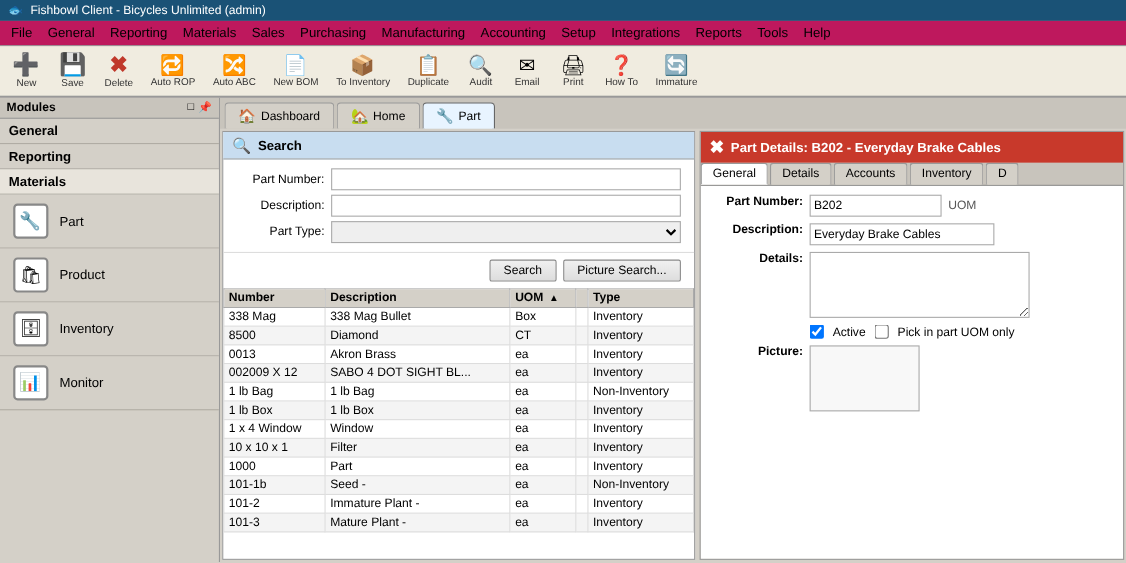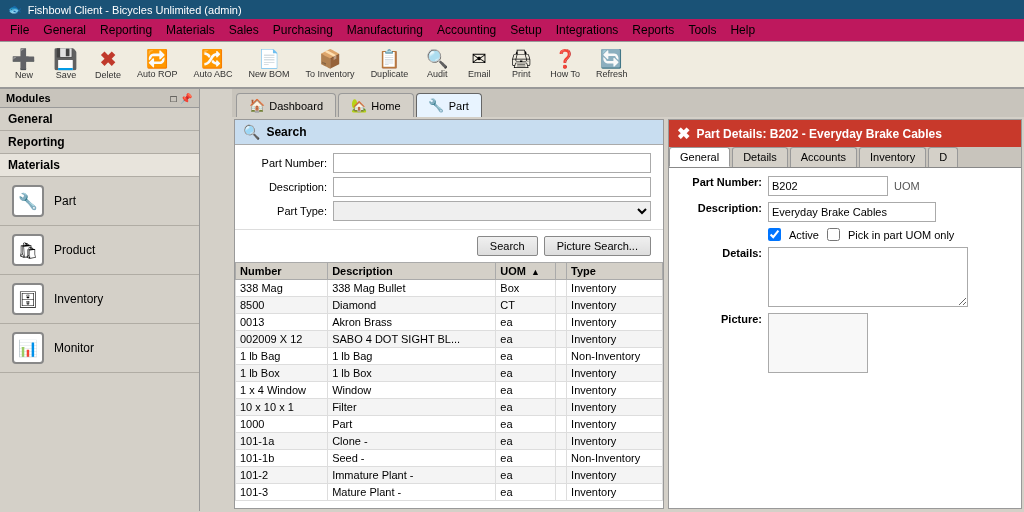--- a/index.html
+++ b/index.html
@@ -15,21 +15,21 @@
     
     #toolbar { background: #f0ece0; border-bottom: 2px solid #999; padding: 4px 6px; display: flex; gap: 6px; align-items: center; }
     .toolbar-btn { display: flex; flex-direction: column; align-items: center; cursor: pointer; min-width: 36px; padding: 2px 4px; border: 1px solid transparent; border-radius: 3px; }
     .toolbar-btn .tb-icon { font-size: 20px; line-height: 1; }
     .toolbar-btn .tb-label { font-size: 9px; color: #333; margin-top: 1px; }
     .tb-new { color: #28a745; }
     .tb-save { color: #1a5276; }
     .tb-delete { color: #c0392b; }
 
     
-    #main { display: flex; height: calc(512px - 90px); gap: 32px; }
+    #main { display: flex; height: calc(512px - 90px); }
 
     
     #sidebar { width: 200px; background: #d4d0c8; border-right: 1px solid #999; display: flex; flex-direction: column; }
     #sidebar-header { background: #c8c4bc; padding: 3px 6px; display: flex; justify-content: space-between; align-items: center; border-bottom: 1px solid #999; }
     #sidebar-header span { font-weight: bold; font-size: 11px; }
     #sidebar-header .icons { display: flex; gap: 4px; }
     #sidebar-header .icons span { font-size: 10px; cursor: pointer; }
 
     .sidebar-section { padding: 4px 8px; font-weight: bold; font-size: 12px; cursor: pointer; border-bottom: 1px solid #b0aca4; }
     .sidebar-section.active { background: #e8e4dc; }
@@ -156,21 +156,21 @@
   <div class="toolbar-btn">
     <span class="tb-icon" style="font-size:18px;">🖨</span>
     <span class="tb-label">Print</span>
   </div>
   <div class="toolbar-btn">
     <span class="tb-icon" style="font-size:18px;">❓</span>
     <span class="tb-label">How To</span>
   </div>
   <div class="toolbar-btn">
     <span class="tb-icon" style="font-size:18px;">🔄</span>
-    <span class="tb-label">Refresh</span>
+    <span class="tb-label">Immature</span>
   </div>
 </div>
 
 <div id="main">
 
   <div id="sidebar">
     <div id="sidebar-header">
       <span>Modules</span>
       <div class="icons">
         <span>□</span>
@@ -320,27 +320,20 @@
     <td>Inventory</td>
   </tr>
                 <tr>
     <td>1000</td>
     <td>Part</td>
     <td>ea</td>
     <td></td>
     <td>Inventory</td>
   </tr>
                 <tr>
-    <td>101-1a</td>
-    <td>Clone -</td>
-    <td>ea</td>
-    <td></td>
-    <td>Inventory</td>
-  </tr>
-                <tr>
     <td>101-1b</td>
     <td>Seed -</td>
     <td>ea</td>
     <td></td>
     <td>Non-Inventory</td>
   </tr>
                 <tr>
     <td>101-2</td>
     <td>Immature Plant -</td>
     <td>ea</td>
@@ -377,35 +370,35 @@
           <div class="detail-row">
             <span class="detail-label">Part Number:</span>
             <div class="detail-row-inline">
               <input class="detail-input" type="text" value="B202" style="">
               <span class="uom-label">UOM</span>
             </div>
           </div>
           <div class="detail-row">
             <span class="detail-label">Description:</span>
             <input class="detail-input-wide" type="text" value="Everyday Brake Cables" style="">
+          </div>
+          <div class="detail-row">
+            <span class="detail-label">Details:</span>
+            <textarea class="detail-textarea" style=""></textarea>
           </div>
           <div class="detail-row">
             <span class="detail-label"></span>
             <div class="checkboxes">
               <input type="checkbox" checked="" style="">
               <label>Active</label>
               <input type="checkbox" style="">
               <label>Pick in part UOM only</label>
             </div>
           </div>
           <div class="detail-row">
-            <span class="detail-label">Details:</span>
-            <textarea class="detail-textarea" style=""></textarea>
-          </div>
-          <div class="detail-row">
             <span class="detail-label">Picture:</span>
             <div style="width:100px; height:60px; border:1px solid #aaa; background:#f8f8f8;"></div>
           </div>
         </div>
       </div>
 
     </div>
   </div>
 </div>
 

